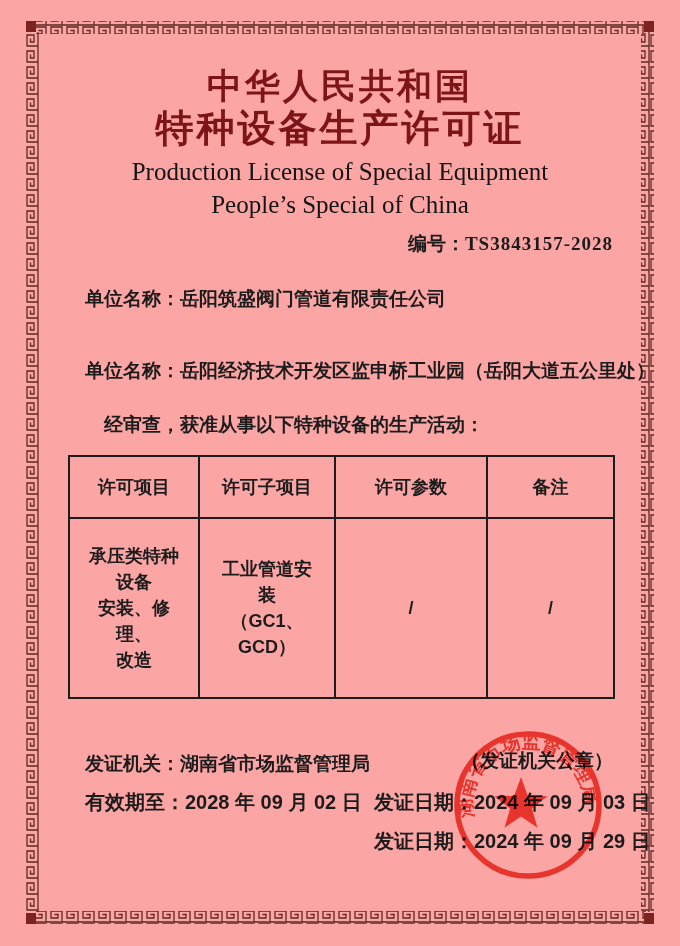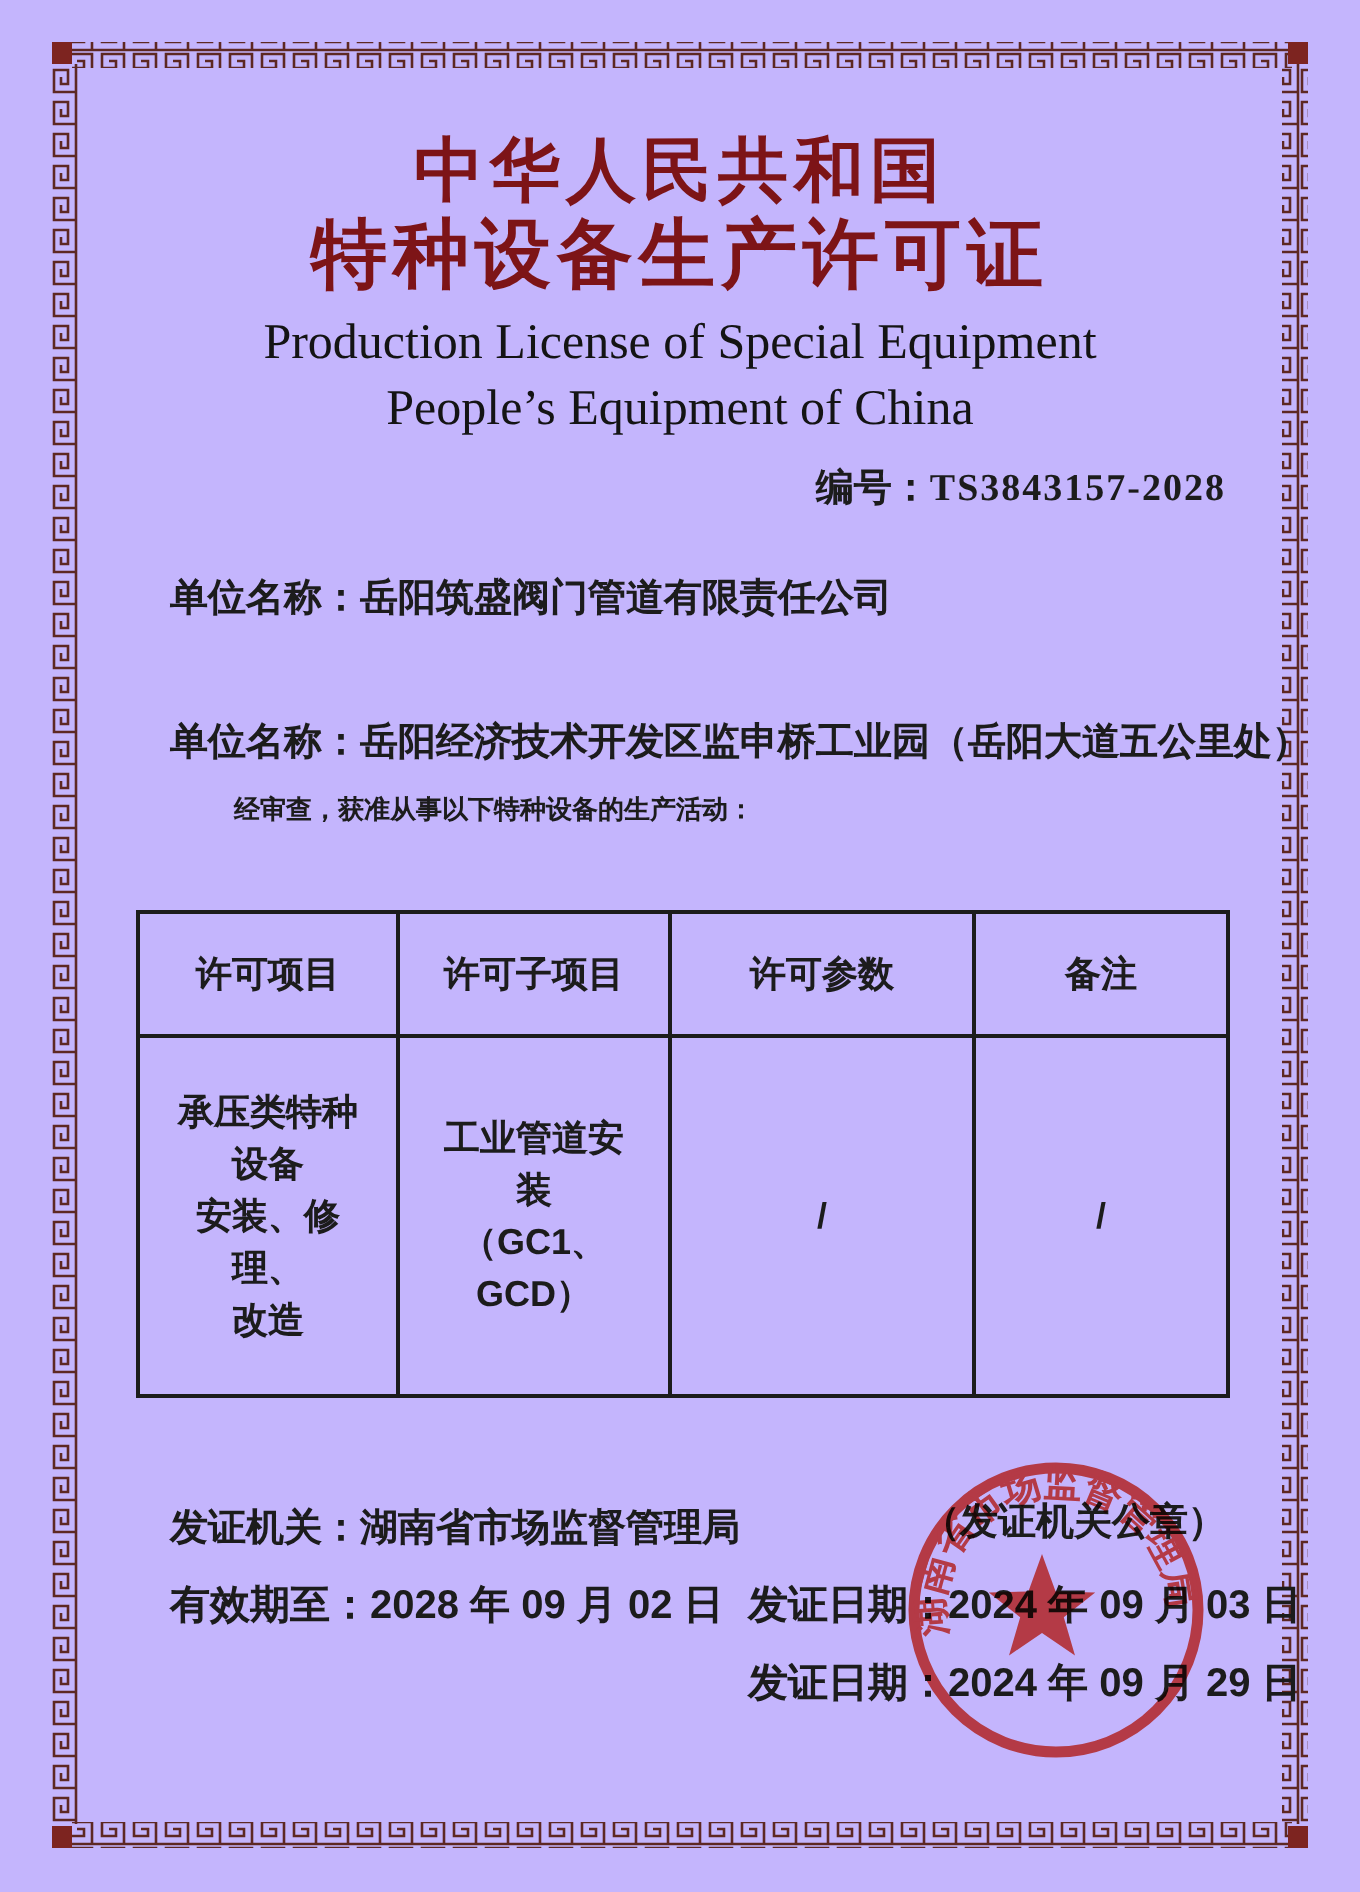--- a/index.html
+++ b/index.html
@@ -1,34 +1,34 @@
 <!DOCTYPE html>
 <html><head>
 <meta charset="utf-8">
 <style>
   html,body{margin:0;padding:0;background:#e9e9e9;}
   .page{
     position:relative; width:680px; height:946px; margin:0 auto;
-    background:#c4b5fd; overflow:hidden;
+    background:#fca5a5; overflow:hidden;
     font-family:"Liberation Sans","DejaVu Sans",sans-serif;
     color:#1c1c1c;
   }
   .abs{position:absolute;}
   .centered{left:0;width:680px;text-align:center;}
   .title-cn{font-weight:700;color:#7d1417;letter-spacing:3px;line-height:1;}
   .title-cn1{top:68px;font-size:35px;}
   .title-cn2{top:109px;font-size:38px;}
   .title-en{font-family:"Liberation Serif","DejaVu Serif",serif;color:#141414;line-height:1;}
   .title-en1{top:159px;font-size:25px;}
   .title-en2{top:192px;font-size:25px;}
   .serial{top:231px;right:67px;font-size:19px;font-weight:600;}
   .serial .num{font-family:"Liberation Serif","DejaVu Serif",serif;font-weight:700;letter-spacing:1px;}
   .field{left:85px;font-size:19px;font-weight:600;white-space:nowrap;}
   .f0{top:286px;} .f1{top:323px;} .f2{top:358px;}
-  .statement{left:104px;top:396px;font-size:13px;font-weight:600;margin-left:13px;}
+  .statement{left:104px;top:412px;font-size:19px;font-weight:600;}
   table.permit{
     position:absolute;left:68px;top:455px;width:545px;height:235px;
     border-collapse:collapse;table-layout:fixed;
   }
   table.permit th, table.permit td{
     border:2px solid #1c1c1c;text-align:center;vertical-align:middle;
     font-size:18px;font-weight:600;color:#1c1c1c;white-space:pre-line;line-height:1.45;
     padding:17px;
   }
   table.permit thead tr{height:53px;}
@@ -62,21 +62,21 @@
     <rect x="641" y="32" width="13" height="880" fill="url(#fretV)"></rect>
     <rect x="26" y="21" width="10" height="11" fill="#7d2420"></rect>
     <rect x="644" y="21" width="10" height="11" fill="#7d2420"></rect>
     <rect x="26" y="913" width="10" height="11" fill="#7d2420"></rect>
     <rect x="644" y="913" width="10" height="11" fill="#7d2420"></rect>
   </svg>
 
   <div class="abs centered title-cn title-cn1">中华人民共和国</div>
   <div class="abs centered title-cn title-cn2">特种设备生产许可证</div>
   <div class="abs centered title-en title-en1">Production License of Special Equipment</div>
-  <div class="abs centered title-en title-en2">People’s Equipment of China</div>
+  <div class="abs centered title-en title-en2">People’s Special of China</div>
 
   <div class="abs serial">
     <span>编号：</span><span class="num">TS3843157-2028</span>
   </div>
 
   <div class="abs field f0">
     <span>单位名称：</span><span>岳阳筑盛阀门管道有限责任公司</span>
   </div>
   <div class="abs field f2">
     <span>单位名称：</span><span>岳阳经济技术开发区监申桥工业园（岳阳大道五公里处）</span>

